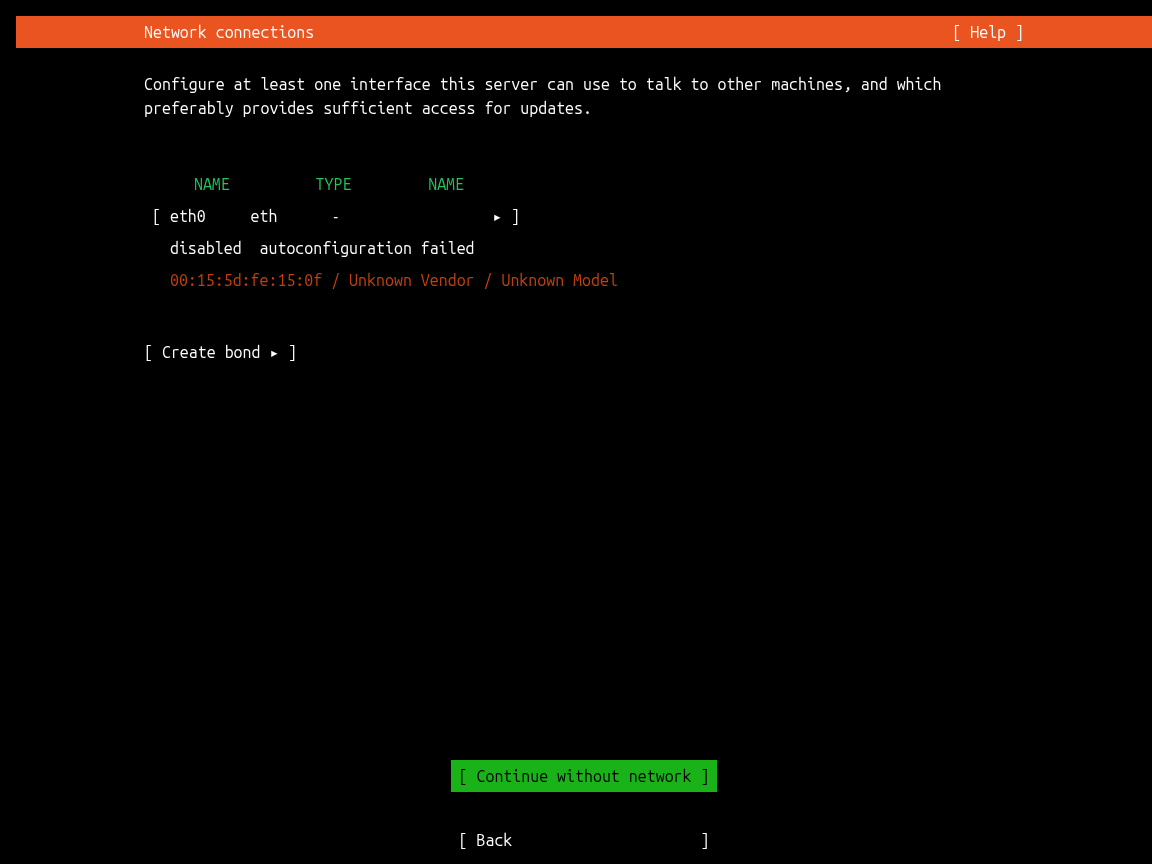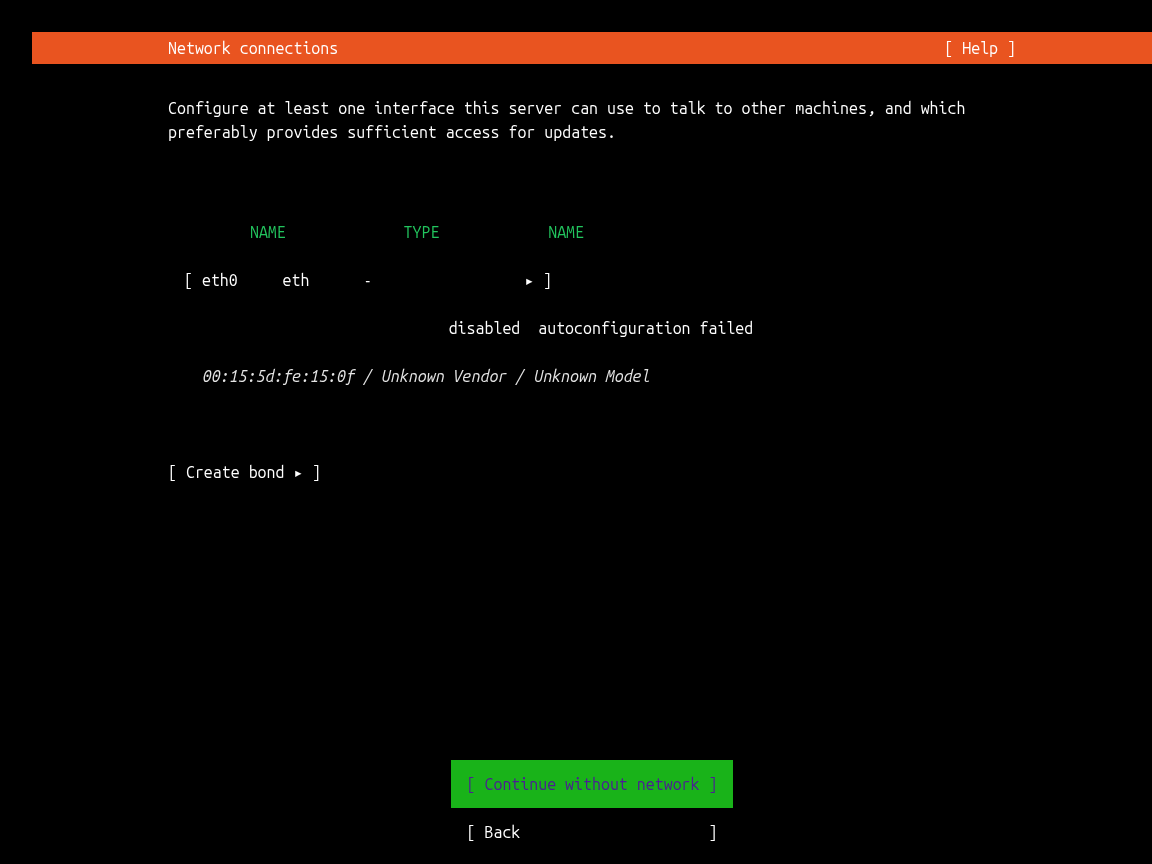--- a/index.html
+++ b/index.html
@@ -1,18 +1,19 @@
 <!DOCTYPE html>
 <html><head>
   <meta charset="utf-8">
   <style>
     * {
       margin: 0;
-      padding: 16px;
+      padding: 8px;
       box-sizing: border-box;
+      gap: 32px;
     }
     body {
       width: 1152px;
       height: 864px;
       background: #000000;
       font-family: "Ubuntu Mono", "DejaVu Sans Mono", "Courier New", monospace;
       font-size: 16px;
       line-height: 16px;
       color: #ffffff;
       overflow: hidden;
@@ -50,26 +51,24 @@
     }
     .col-header {
       color: #22c55e;
       white-space: pre;
     }
     .iface-row {
       white-space: pre;
     }
     .iface-status {
       white-space: pre;
-      text-align: center;
     }
     .iface-details {
-      color: #e5e5e5;
+      color: #c2410c;
       white-space: pre;
-      font-style: italic;
     }
     .create-bond {
       margin-top: 32px;
       white-space: pre;
       cursor: pointer;
     }
     .footer {
       position: absolute;
       left: 0;
       bottom: 8px;
@@ -78,21 +77,21 @@
       flex-direction: column;
       align-items: center;
     }
     .footer-button {
       white-space: pre;
       text-align: center;
       cursor: pointer;
     }
     .footer-button.highlighted {
       background: #19b319;
-      color: #4c1d95;
+      color: #000000;
     }
   </style>
 </head>
 <body>
 
 <div class="header-bar">
   <span class="header-title">Network connections</span>
   <span class="help-button">[ Help ]</span>
 </div>
 

